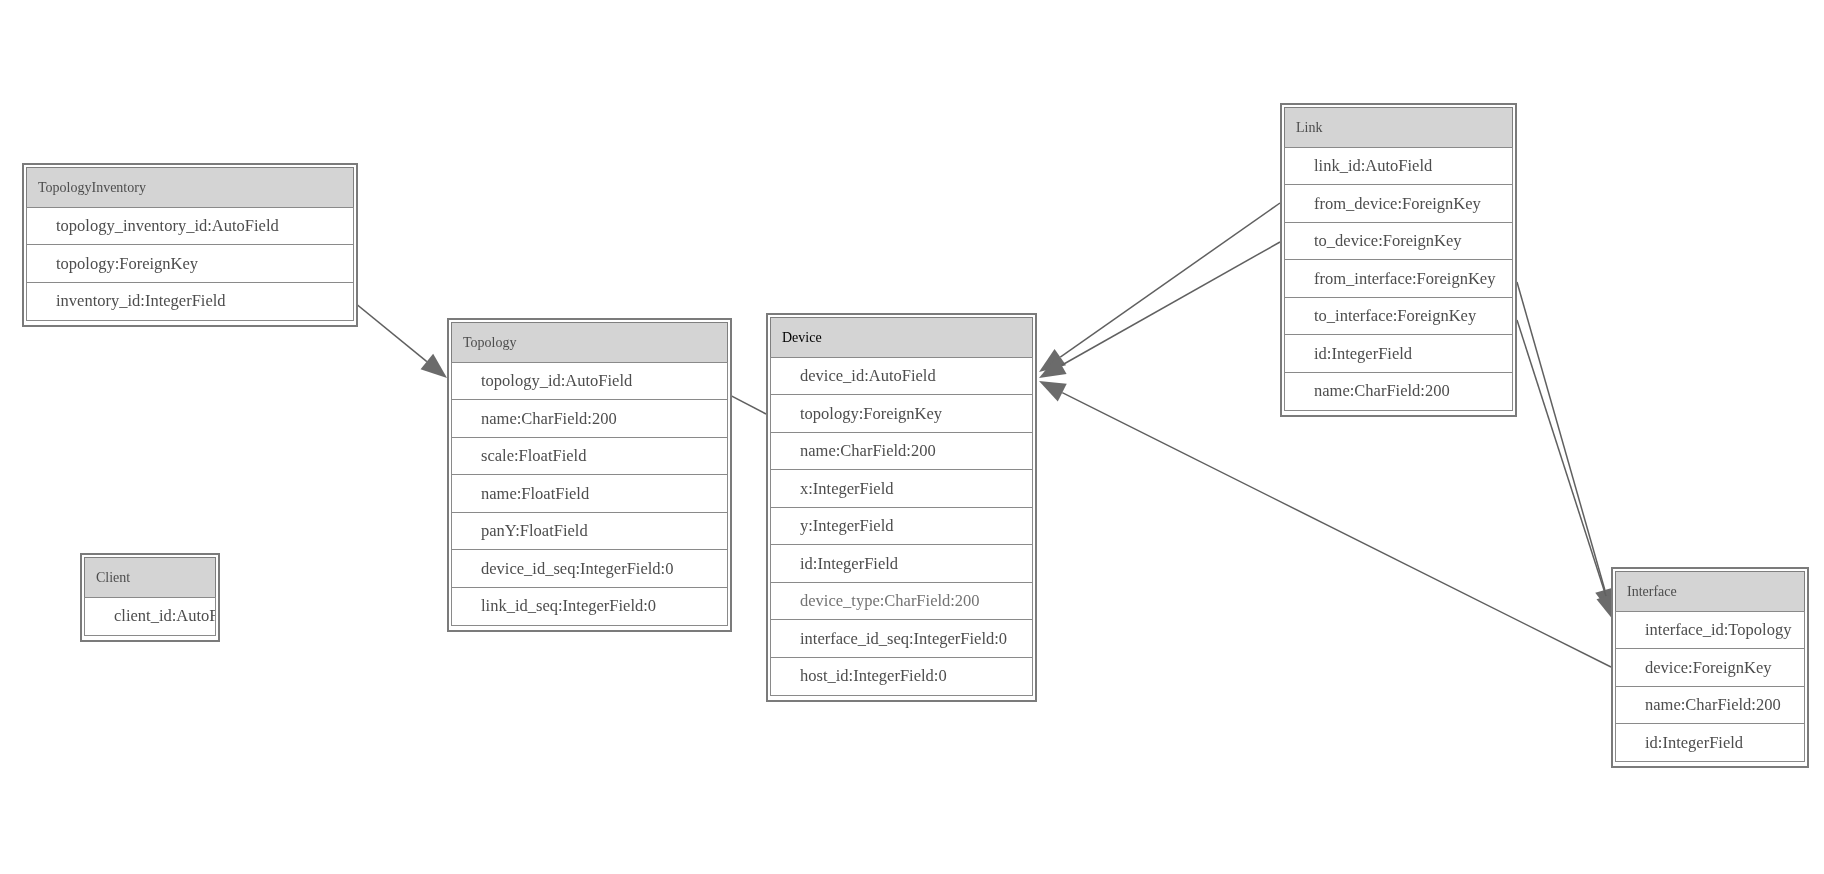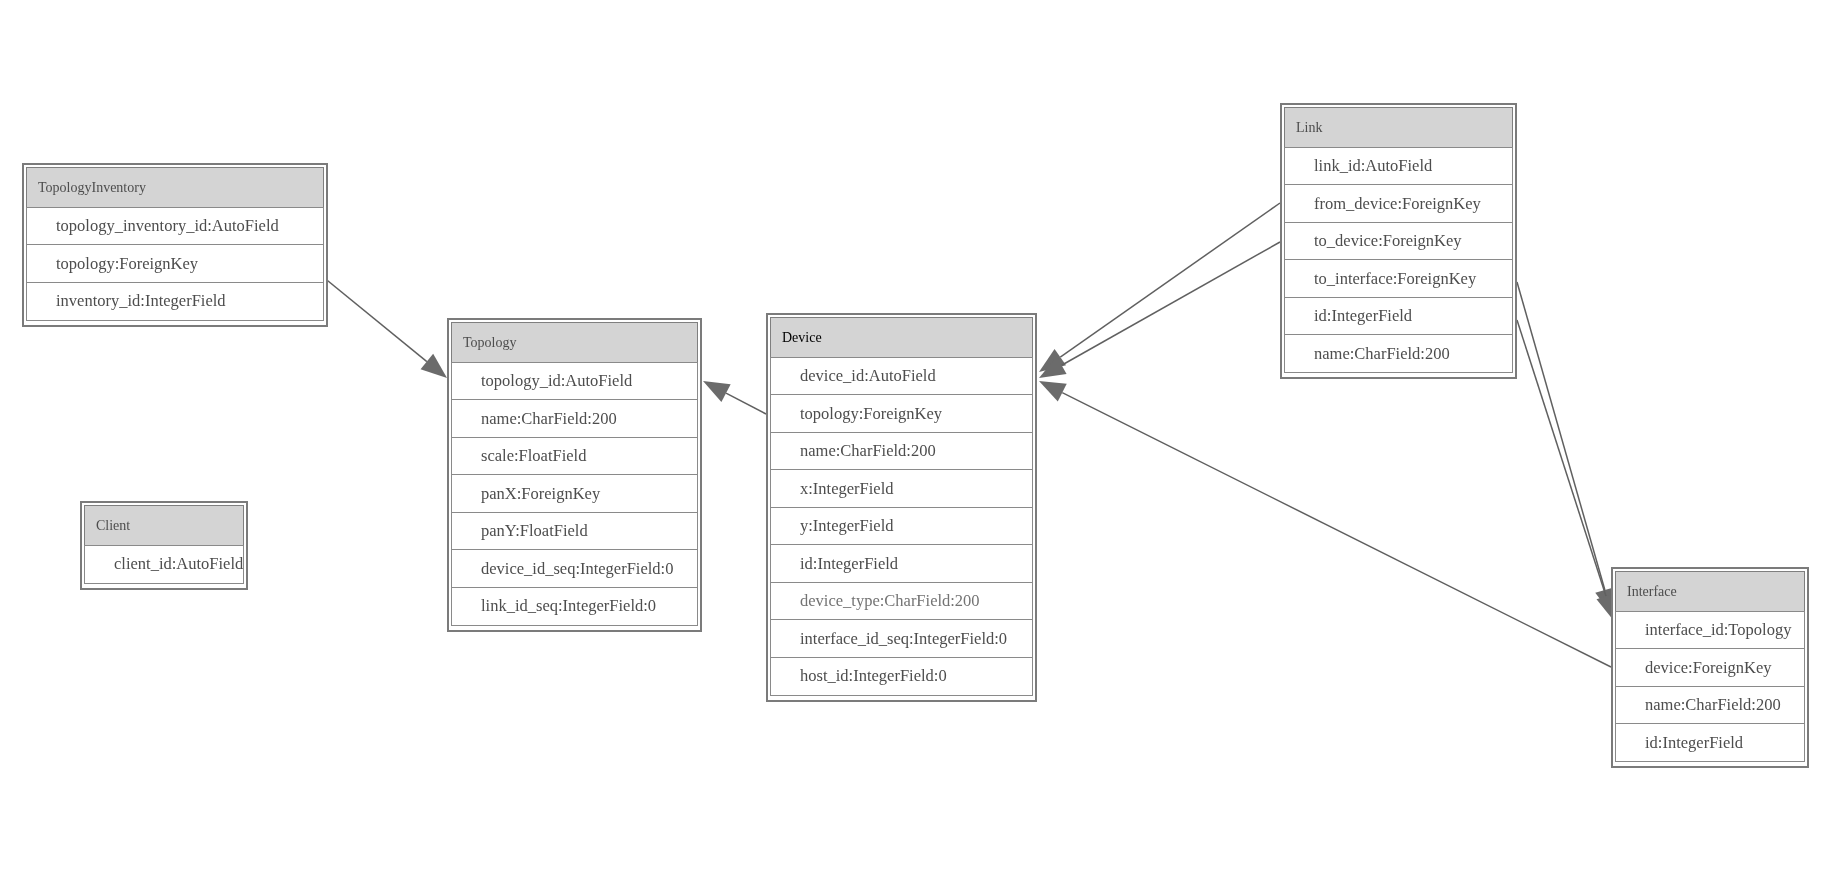--- a/index.html
+++ b/index.html
@@ -69,57 +69,58 @@
       <polygon points="1039,372 1054.5461116134434,348.8846714558853 1066.0290349642823,365.2597278319336" fill="#6b6b6b"></polygon>
       <line x1="1280" y1="242" x2="1061.6433779906656" y2="365.2219941629439" stroke="#606060" stroke-width="1.5"></line>
       <polygon points="1039,378 1056.7287603610287,356.51300262807246 1066.5579956203026,373.9309856978153" fill="#6b6b6b"></polygon>
       <line x1="1517" y1="282" x2="1604.8671677858629" y2="589.9975460283403" stroke="#606060" stroke-width="1.5"></line>
       <polygon points="1612,615 1595.2508393352246,592.7409430337776 1614.4834962365012,587.2541490229029" fill="#6b6b6b"></polygon>
       <line x1="1517" y1="320" x2="1606.0251344743635" y2="596.2532523379734" stroke="#606060" stroke-width="1.5"></line>
       <polygon points="1614,621 1596.5071546043534,599.320508309372 1615.5431143443736,593.1859963665748" fill="#6b6b6b"></polygon>
       <line x1="1611" y1="667" x2="1062.2551069659978" y2="392.6275534829989" stroke="#606060" stroke-width="1.5"></line>
       <polygon points="1039,381 1066.7272429209975,383.68328157299976 1057.7829710109982,401.57182539299805" fill="#6b6b6b"></polygon>
     </svg>
-<div class="entity" style="left: 22px; top: 163px; width: 306px; border-color: rgb(123, 123, 123);">
+<div class="entity" style="left: 22px; top: 163px; width: 336px; border-color: rgb(123, 123, 123);">
       <div class="entity-header" style="background: rgb(212, 212, 212); color: rgb(77, 77, 77);">TopologyInventory</div>
       <div class="entity-row" style="border-color: rgb(138, 138, 138); color: rgb(77, 77, 77);">topology_inventory_id:AutoField</div>
       <div class="entity-row" style="border-color: rgb(138, 138, 138); color: rgb(77, 77, 77);">topology:ForeignKey</div>
       <div class="entity-row" style="border-color: rgb(138, 138, 138); color: rgb(77, 77, 77);">inventory_id:IntegerField</div>
     </div>
-    <div class="entity" style="left: 447px; top: 318px; width: 255px; border-color: rgb(123, 123, 123);">
+    <div class="entity" style="left: 447px; top: 318px; width: 285px; border-color: rgb(123, 123, 123);">
       <div class="entity-header" style="background: rgb(212, 212, 212); color: rgb(77, 77, 77);">Topology</div>
       <div class="entity-row" style="border-color: rgb(138, 138, 138); color: rgb(77, 77, 77);">topology_id:AutoField</div>
       <div class="entity-row" style="border-color: rgb(138, 138, 138); color: rgb(77, 77, 77);">name:CharField:200</div>
       <div class="entity-row" style="border-color: rgb(138, 138, 138); color: rgb(77, 77, 77);">scale:FloatField</div>
-      <div class="entity-row" style="border-color: rgb(138, 138, 138); color: rgb(77, 77, 77);">panX:ForeignKey</div>
+      <div class="entity-row" style="border-color: rgb(138, 138, 138); color: rgb(77, 77, 77);">name:FloatField</div>
       <div class="entity-row" style="border-color: rgb(138, 138, 138); color: rgb(77, 77, 77);">panY:FloatField</div>
       <div class="entity-row" style="border-color: rgb(138, 138, 138); color: rgb(77, 77, 77);">device_id_seq:IntegerField:0</div>
       <div class="entity-row" style="border-color: rgb(138, 138, 138); color: rgb(77, 77, 77);">link_id_seq:IntegerField:0</div>
     </div>
-    <div class="entity" style="left: 80px; top: 501px; width: 168px; border-color: rgb(123, 123, 123);">
+    <div class="entity" style="left: 80px; top: 553px; width: 140px; border-color: rgb(123, 123, 123);">
       <div class="entity-header" style="background: rgb(212, 212, 212); color: rgb(77, 77, 77);">Client</div>
       <div class="entity-row" style="border-color: rgb(138, 138, 138); color: rgb(77, 77, 77);">client_id:AutoField</div>
     </div>
     <div class="entity" style="left: 766px; top: 313px; width: 271px; border-color: rgb(123, 123, 123);">
       <div class="entity-header" style="background: rgb(212, 212, 212); color: #000000;">Device</div>
       <div class="entity-row" style="border-color: rgb(138, 138, 138); color: rgb(77, 77, 77);">device_id:AutoField</div>
       <div class="entity-row" style="border-color: rgb(138, 138, 138); color: rgb(77, 77, 77);">topology:ForeignKey</div>
       <div class="entity-row" style="border-color: rgb(138, 138, 138); color: rgb(77, 77, 77);">name:CharField:200</div>
       <div class="entity-row" style="border-color: rgb(138, 138, 138); color: rgb(77, 77, 77);">x:IntegerField</div>
       <div class="entity-row" style="border-color: rgb(138, 138, 138); color: rgb(77, 77, 77);">y:IntegerField</div>
       <div class="entity-row" style="border-color: rgb(138, 138, 138); color: rgb(77, 77, 77);">id:IntegerField</div>
       <div class="entity-row" style="border-color: rgb(138, 138, 138); color: #737373;">device_type:CharField:200</div>
       <div class="entity-row" style="border-color: rgb(138, 138, 138); color: rgb(77, 77, 77);">interface_id_seq:IntegerField:0</div>
       <div class="entity-row" style="border-color: rgb(138, 138, 138); color: rgb(77, 77, 77);">host_id:IntegerField:0</div>
     </div>
     <div class="entity" style="left: 1280px; top: 103px; width: 237px; border-color: rgb(123, 123, 123);">
       <div class="entity-header" style="background: rgb(212, 212, 212); color: rgb(77, 77, 77);">Link</div>
       <div class="entity-row" style="border-color: rgb(138, 138, 138); color: rgb(77, 77, 77);">link_id:AutoField</div>
       <div class="entity-row" style="border-color: rgb(138, 138, 138); color: rgb(77, 77, 77);">from_device:ForeignKey</div>
       <div class="entity-row" style="border-color: rgb(138, 138, 138); color: rgb(77, 77, 77);">to_device:ForeignKey</div>
+      <div class="entity-row" style="border-color: rgb(138, 138, 138); color: rgb(77, 77, 77);">from_interface:ForeignKey</div>
       <div class="entity-row" style="border-color: rgb(138, 138, 138); color: rgb(77, 77, 77);">to_interface:ForeignKey</div>
       <div class="entity-row" style="border-color: rgb(138, 138, 138); color: rgb(77, 77, 77);">id:IntegerField</div>
       <div class="entity-row" style="border-color: rgb(138, 138, 138); color: rgb(77, 77, 77);">name:CharField:200</div>
     </div>
     <div class="entity" style="left: 1611px; top: 567px; width: 198px; border-color: rgb(123, 123, 123);">
       <div class="entity-header" style="background: rgb(212, 212, 212); color: rgb(77, 77, 77);">Interface</div>
       <div class="entity-row" style="border-color: rgb(138, 138, 138); color: rgb(77, 77, 77);">interface_id:Topology</div>
       <div class="entity-row" style="border-color: rgb(138, 138, 138); color: rgb(77, 77, 77);">device:ForeignKey</div>
       <div class="entity-row" style="border-color: rgb(138, 138, 138); color: rgb(77, 77, 77);">name:CharField:200</div>
       <div class="entity-row" style="border-color: rgb(138, 138, 138); color: rgb(77, 77, 77);">id:IntegerField</div>

